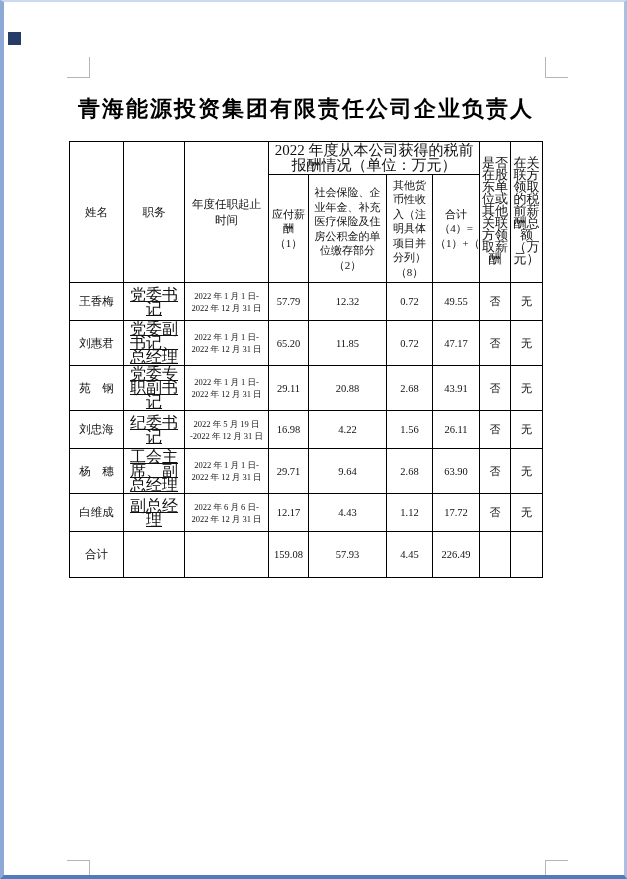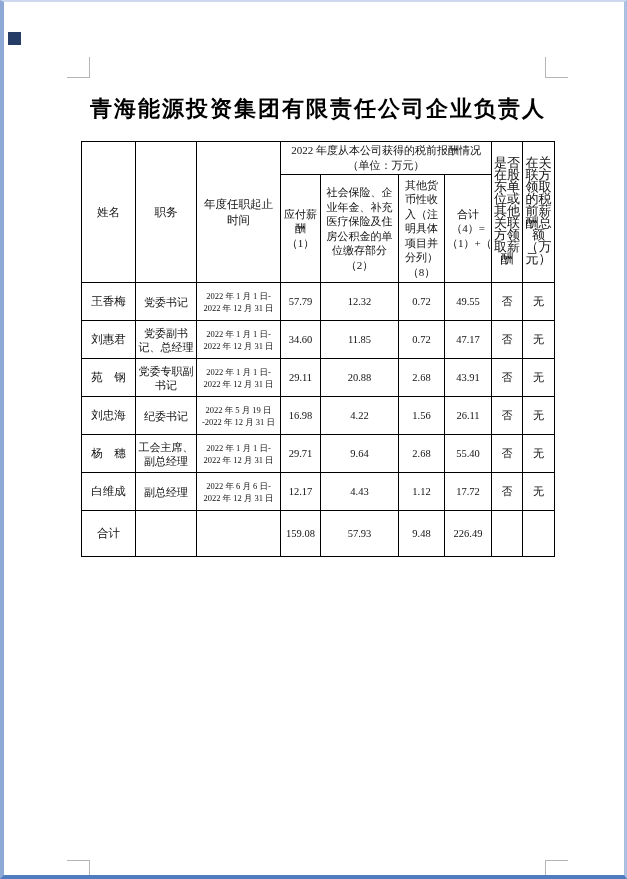--- a/index.html
+++ b/index.html
@@ -20,21 +20,21 @@
     position: absolute; left: 4px; top: 30px;
     width: 13px; height: 13px; background: #253d66;
   }
   .crop { position: absolute; width: 22px; height: 20px; }
   .crop.tl { left: 63px; top: 55px; border-right: 1px solid #b5b5b5; border-bottom: 1px solid #b5b5b5; }
   .crop.tr { left: 541px; top: 55px; border-left: 1px solid #b5b5b5; border-bottom: 1px solid #b5b5b5; }
   .crop.bl { left: 63px; top: 858px; border-right: 1px solid #b5b5b5; border-top: 1px solid #b5b5b5; }
   .crop.br { left: 541px; top: 858px; border-left: 1px solid #b5b5b5; border-top: 1px solid #b5b5b5; }
 
   .content {
-    position: absolute; left: 77px; top: 88px; width: 474px;
+    position: absolute; left: 65px; top: 88px; width: 474px;
   }
   .doc-title {
     margin: 0 0 14px 0;
     font-family: "Liberation Sans", "DejaVu Sans", sans-serif;
     font-weight: 700;
     font-size: 22px;
     line-height: 37px;
     letter-spacing: 2px;
     text-align: center;
     color: #000;
@@ -57,27 +57,27 @@
     border: 1.5px solid #000;
     padding: 1px 2px;
     text-align: center;
     vertical-align: middle;
     font-weight: 400;
     color: #111;
     overflow: hidden;
   }
   th.h-main { font-size: 11.5px; line-height: 16px; }
   th.h-sub  { font-size: 11px;   line-height: 14.5px; }
-  th.h-group{ font-size: 11px;   line-height: 15px; }
+  th.h-group{ font-size: 15px;   line-height: 15px; }
   th.h-tall { font-size: 13px;   line-height: 12px; font-family: Liberation Mono, monospace; }
   tr.subhead { height: 108px; }
   tr.datarow { height: 38px; }
   tr.totalrow { height: 46px; }
   td.c-name { font-size: 11.5px; }
-  td.c-pos  { font-size: 11px; line-height: 14px; }
+  td.c-pos  { font-size: 16px; line-height: 14px; text-decoration: underline; }
   td.c-date { font-size: 8.5px; line-height: 12px; white-space: nowrap; }
   td.c-num  { font-size: 10.5px; word-break: break-all; line-height: 13px; }
   td.c-flag { font-size: 11px; }
 </style>
 </head>
 <body>
 
 <div class="viewport">
   <div class="corner-square"></div>
   <div class="crop tl"></div>
@@ -128,21 +128,21 @@
           <td class="c-num">12.32</td>
           <td class="c-num">0.72</td>
           <td class="c-num">49.55</td>
           <td class="c-flag">否</td>
           <td class="c-flag">无</td>
         </tr>
         <tr class="datarow">
           <td class="c-name">刘惠君</td>
           <td class="c-pos">党委副书记、总经理</td>
           <td class="c-date"><span>2022 年 1 月 1 日-</span><br><span>2022 年 12 月 31 日</span></td>
-          <td class="c-num">34.60</td>
+          <td class="c-num">65.20</td>
           <td class="c-num">11.85</td>
           <td class="c-num">0.72</td>
           <td class="c-num">47.17</td>
           <td class="c-flag">否</td>
           <td class="c-flag">无</td>
         </tr>
         <tr class="datarow">
           <td class="c-name">苑　钢</td>
           <td class="c-pos">党委专职副书记</td>
           <td class="c-date"><span>2022 年 1 月 1 日-</span><br><span>2022 年 12 月 31 日</span></td>
@@ -164,42 +164,42 @@
           <td class="c-flag">否</td>
           <td class="c-flag">无</td>
         </tr>
         <tr class="datarow">
           <td class="c-name">杨　穗</td>
           <td class="c-pos">工会主席、副总经理</td>
           <td class="c-date"><span>2022 年 1 月 1 日-</span><br><span>2022 年 12 月 31 日</span></td>
           <td class="c-num">29.71</td>
           <td class="c-num">9.64</td>
           <td class="c-num">2.68</td>
-          <td class="c-num">55.40</td>
+          <td class="c-num">63.90</td>
           <td class="c-flag">否</td>
           <td class="c-flag">无</td>
         </tr>
         <tr class="datarow">
           <td class="c-name">白维成</td>
           <td class="c-pos">副总经理</td>
           <td class="c-date"><span>2022 年 6 月 6 日-</span><br><span>2022 年 12 月 31 日</span></td>
           <td class="c-num">12.17</td>
           <td class="c-num">4.43</td>
           <td class="c-num">1.12</td>
           <td class="c-num">17.72</td>
           <td class="c-flag">否</td>
           <td class="c-flag">无</td>
         </tr>
         <tr class="totalrow">
           <td class="c-name">合计</td>
           <td class="c-pos"></td>
           <td class="c-date"><span></span><span></span></td>
           <td class="c-num">159.08</td>
           <td class="c-num">57.93</td>
-          <td class="c-num">9.48</td>
+          <td class="c-num">4.45</td>
           <td class="c-num">226.49</td>
           <td class="c-flag"></td>
           <td class="c-flag"></td>
         </tr>
       </tbody>
     </table>
   </div>
 </div>
 
 </body></html>

